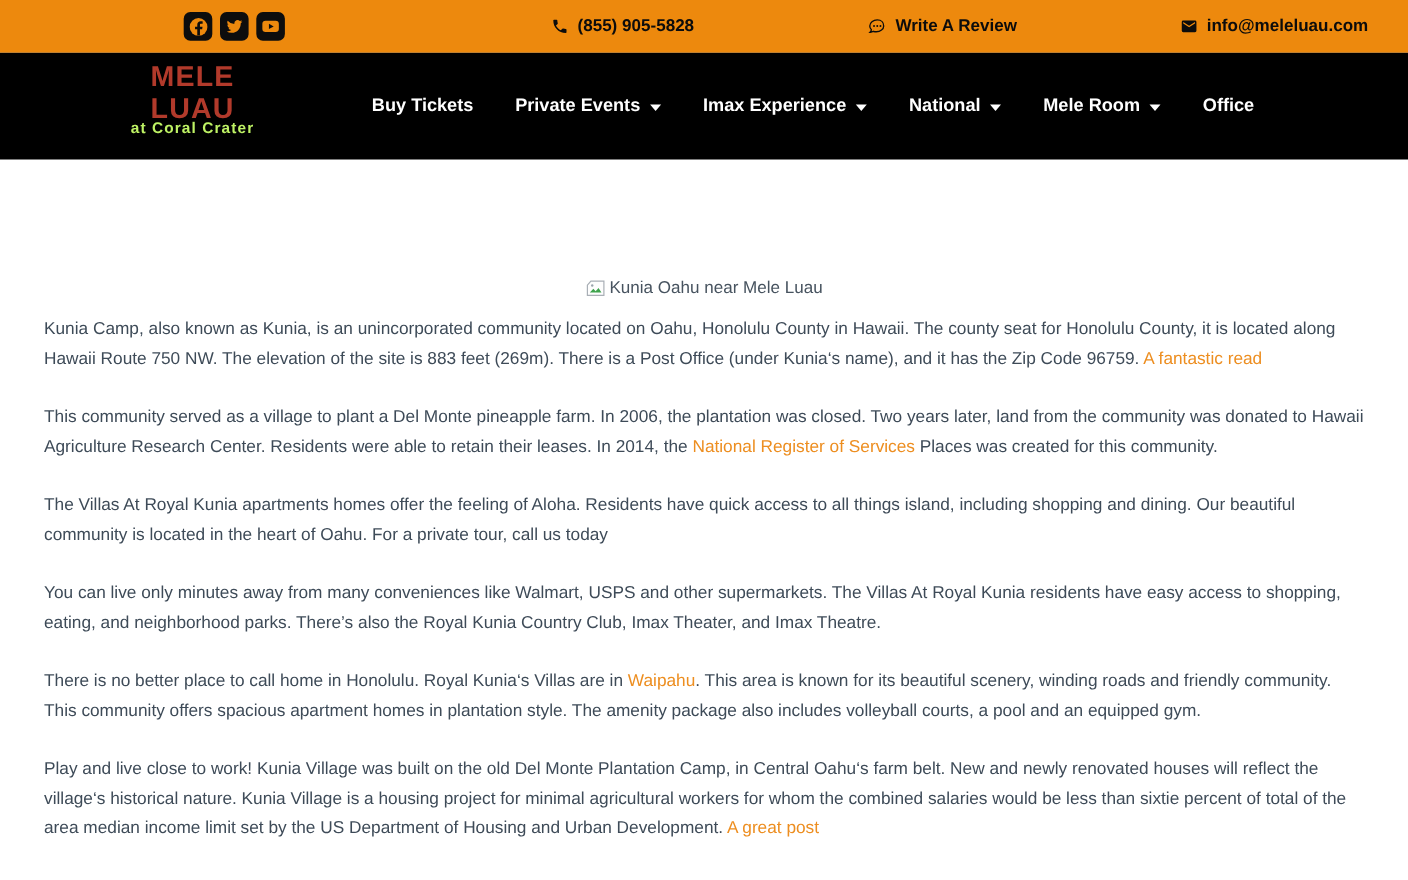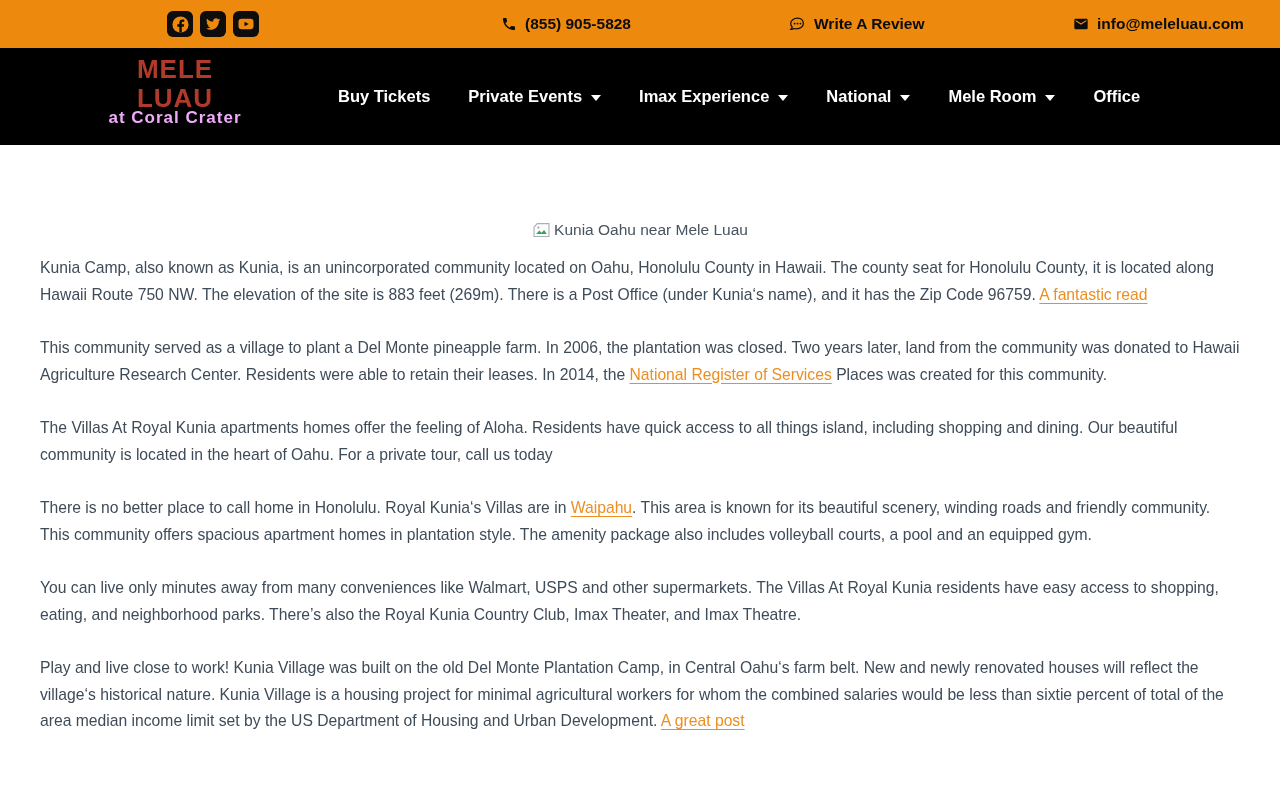--- a/index.html
+++ b/index.html
@@ -17,38 +17,38 @@
   .topbar-item.review { left:789px; }
   .topbar-item.email  { left:1073px; }
 
   
   .navbar { position:relative; height:97px; background:#000000; }
   .logo { position:absolute; left:100px; top:8px; width:150px; text-align:center;
           text-decoration:none; display:block; cursor:pointer; }
   .logo-row { display:flex; align-items:center; justify-content:center; gap:3px;
               height:56px;flex-direction:column; }
   .logo-word { font-size:26px; font-weight:800; color:#B23A2B; letter-spacing:1px; }
-  .logo-tagline { font-size:17px; font-weight:700; color:#f0abfc; letter-spacing:1px;
+  .logo-tagline { font-size:14px; font-weight:700; color:#bef264; letter-spacing:1px;
                   margin-top:-4px; }
   .menu { position:absolute; left:338px; top:0; height:97px; display:flex;
           align-items:center; gap:38px; list-style:none; }
   .menu-link { color:#ffffff; font-size:16.5px; font-weight:700; text-decoration:none;
                display:flex; align-items:center; gap:9px; cursor:pointer; }
   .caret { width:0; height:0; border-left:5.5px solid transparent;
            border-right:5.5px solid transparent; border-top:6.5px solid #ffffff;
            display:inline-block; margin-top:2px; }
 
   
-  .content { background:#ffffff; padding-top:76px; }
+  .content { background:#ffffff; padding-top:108px; }
   .img-alt { display:flex; align-items:center; justify-content:center; gap:3px;
              color:#47535f; font-size:15.5px; }
   .article { margin:16px 40px 0 40px; width:1200px; color:#3E4B58;
              font-size:15.7px; line-height:26.5px; }
   .article p { margin:0 0 27px 0; }
-  .inline-link { color:#ED8E20; text-decoration:underline; text-underline-offset:3px;
+  .inline-link { color:#ED8E20; text-underline-offset:3px;
                  cursor:pointer; }
 </style>
 </head>
 <body>
 
 <header class="topbar">
   <div class="social">
     <a class="social-btn">
       <svg width="17" height="17" viewBox="0 0 16 16">
         <circle cx="8" cy="8" r="7.6" fill="#ED890D"></circle>
@@ -156,17 +156,17 @@
       <path d="M2 5.2L5.2 1.6H17v12.9H2z" fill="#fdfdfd" stroke="#a9afb6" stroke-width="1.1"></path>
       <path d="M4.2 12l3.2-3.4 2.1 2.1 2.6-2.8 2.7 4.1z" fill="#3fa34d"></path>
       <circle cx="6.4" cy="5.6" r="1.1" fill="#9aa4ad"></circle>
     </svg>
     <span>Kunia Oahu near Mele Luau</span>
   </div>
   <div class="article" id="paragraphs">
       <p>Kunia Camp, also known as Kunia, is an unincorporated community located on Oahu, Honolulu County in Hawaii. The county seat for Honolulu County, it is located along Hawaii Route 750 NW. The elevation of the site is 883 feet (269m). There is a Post Office (under Kunia‘s name), and it has the Zip Code 96759. <a class="inline-link">A fantastic read</a></p>
       <p>This community served as a village to plant a Del Monte pineapple farm. In 2006, the plantation was closed. Two years later, land from the community was donated to Hawaii Agriculture Research Center. Residents were able to retain their leases. In 2014, the <a class="inline-link">National Register of Services</a> Places was created for this community.</p>
       <p>The Villas At Royal Kunia apartments homes offer the feeling of Aloha. Residents have quick access to all things island, including shopping and dining. Our beautiful community is located in the heart of Oahu. For a private tour, call us today</p>
+      <p>You can live only minutes away from many conveniences like Walmart, USPS and other supermarkets. The Villas At Royal Kunia residents have easy access to shopping, eating, and neighborhood parks. There’s also the Royal Kunia Country Club, Imax Theater, and Imax Theatre.</p>
       <p>There is no better place to call home in Honolulu. Royal Kunia‘s Villas are in <a class="inline-link">Waipahu</a>. This area is known for its beautiful scenery, winding roads and friendly community. This community offers spacious apartment homes in plantation style. The amenity package also includes volleyball courts, a pool and an equipped gym.</p>
-      <p>You can live only minutes away from many conveniences like Walmart, USPS and other supermarkets. The Villas At Royal Kunia residents have easy access to shopping, eating, and neighborhood parks. There’s also the Royal Kunia Country Club, Imax Theater, and Imax Theatre.</p>
       <p>Play and live close to work! Kunia Village was built on the old Del Monte Plantation Camp, in Central Oahu‘s farm belt. New and newly renovated houses will reflect the village‘s historical nature. Kunia Village is a housing project for minimal agricultural workers for whom the combined salaries would be less than sixtie percent of total of the area median income limit set by the US Department of Housing and Urban Development. <a class="inline-link">A great post</a></p>
     </div>
 </main>
 
 </body></html>

